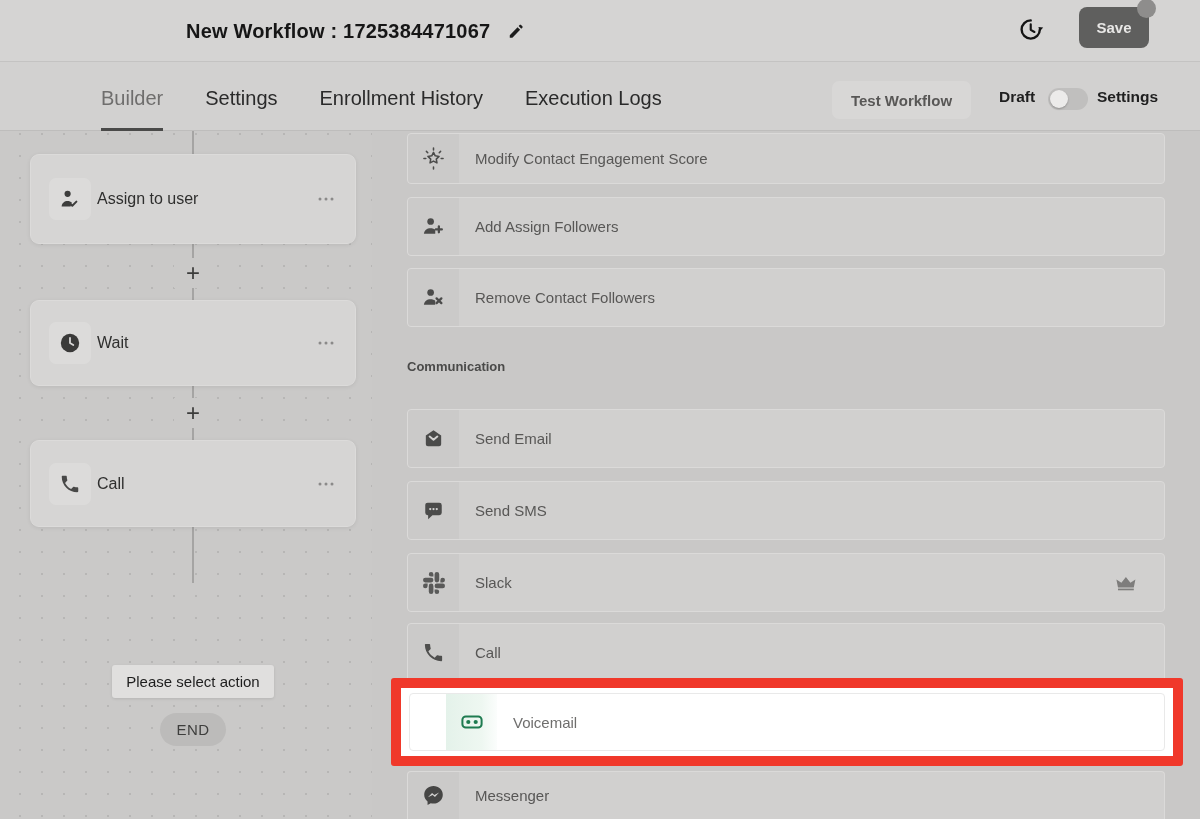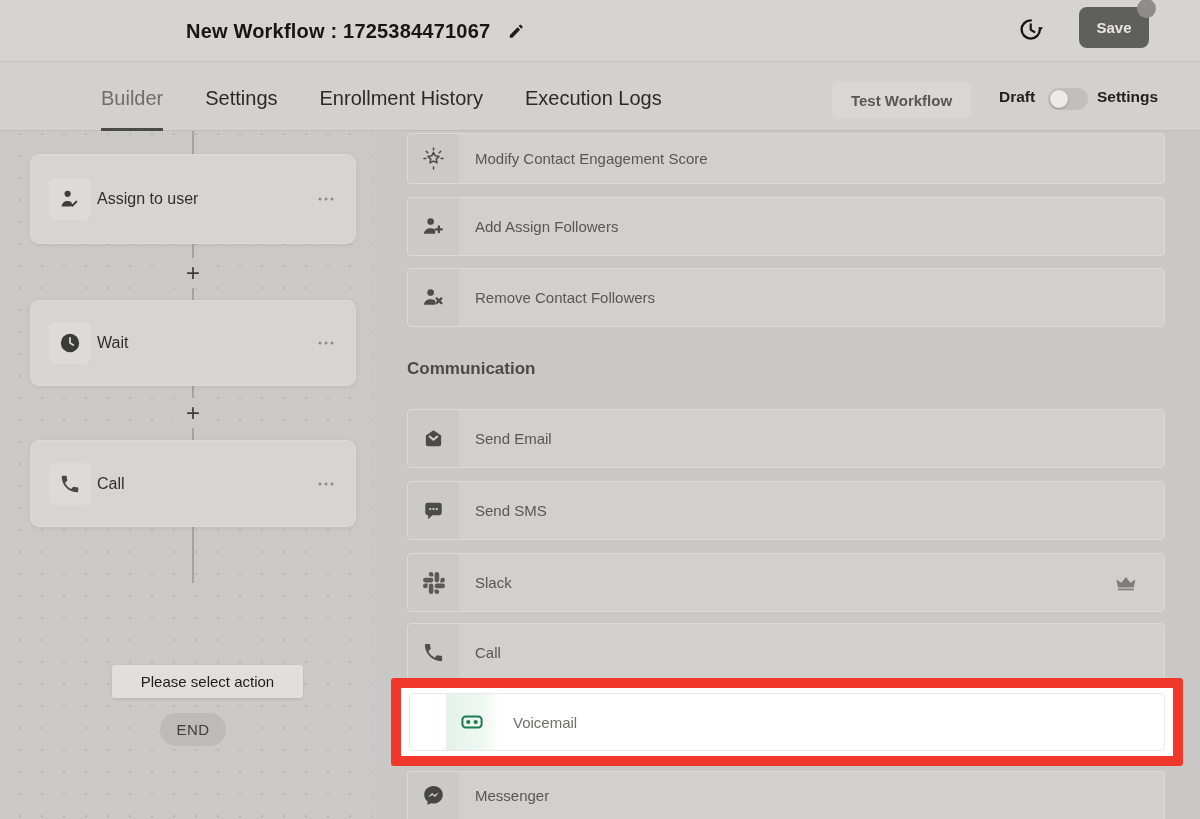--- a/index.html
+++ b/index.html
@@ -78,21 +78,21 @@
     display:flex; align-items:center; justify-content:center; flex:0 0 auto;
   }
   .node-label { font-size:16px; color:#2f2f2e; flex:1 1 auto; }
   .node-more { flex:0 0 auto; cursor:pointer; display:flex; }
   .plus {
     position:absolute; left:174px; width:38px; height:30px;
     display:flex; align-items:center; justify-content:center;
     font-size:24px; font-weight:400; color:#3c3c3b; background:#cac9c8; cursor:pointer;
   }
   .tooltip {
-    position:absolute; left:112px; top:534px; width:191px; height:33px;
+    position:absolute; left:112px; top:534px; width:162px; height:33px;
     background:#e0dfde; border-radius:3px; box-shadow:0 1px 3px rgba(0,0,0,.10);
     display:flex; align-items:center; justify-content:center;
     font-size:15px; color:#1d1d1d;
   }
   .end-pill {
     position:absolute; left:160px; top:582px; width:66px; height:33px;
     background:#bcbbba; border-radius:17px;
     display:flex; align-items:center; justify-content:center;
     font-size:15px; color:#3e3e3d; letter-spacing:.5px;
   }
@@ -107,21 +107,21 @@
   .icon-cell {
     width:51px; flex:0 0 auto; background:rgba(0,0,0,.028);
     display:flex; align-items:center; justify-content:center;
   }
   .action-label {
     flex:1 1 auto; display:flex; align-items:center; padding-left:16px;
     font-size:15px; color:#585756;
   }
   .premium-cell { flex:0 0 auto; display:flex; align-items:center; padding-right:26px; }
   .section-title {
-    position:absolute; left:35px; top:228px; font-size:17px; font-weight:700; color:#4a4a49;
+    position:absolute; left:35px; top:228px; font-size:13px; font-weight:700; color:#4a4a49;
   }
   
   .highlight-box {
     position:absolute; left:19px; top:547px; width:792px; height:88px;
     background:#ffffff; border:10px solid #f0382a; border-radius:3px;
     display:flex; align-items:center; justify-content:center;
   }
   .highlight-box .action-card {
     position:relative; left:0; top:0; width:756px; height:58px;
     background:#ffffff; border:1px solid #e9e9e9;padding-left:36px;

